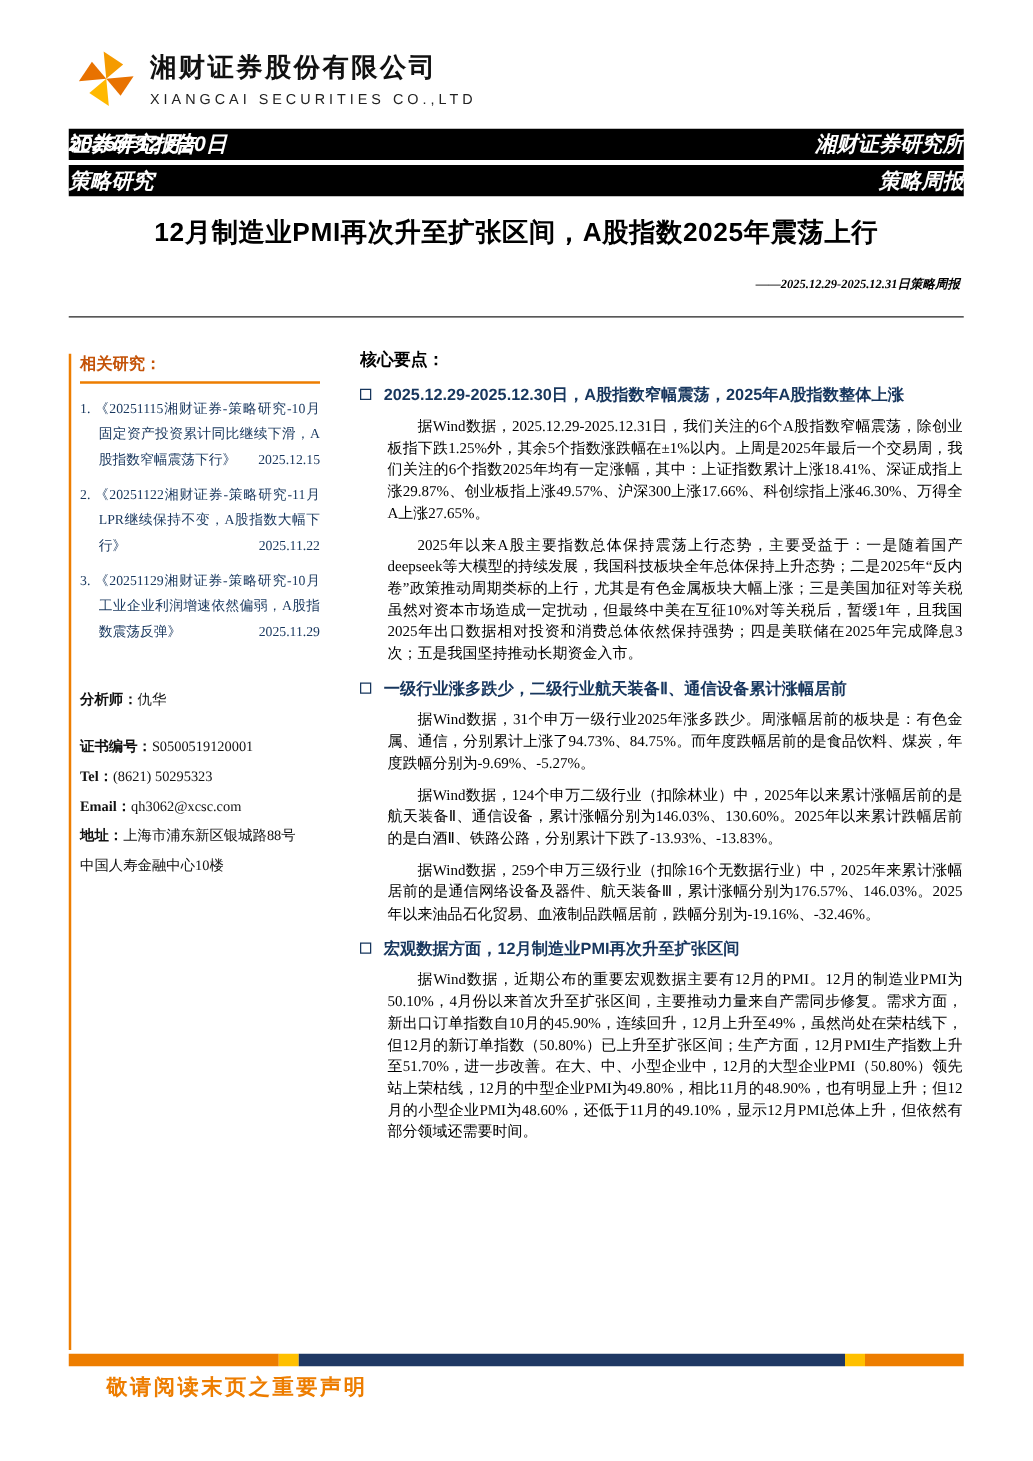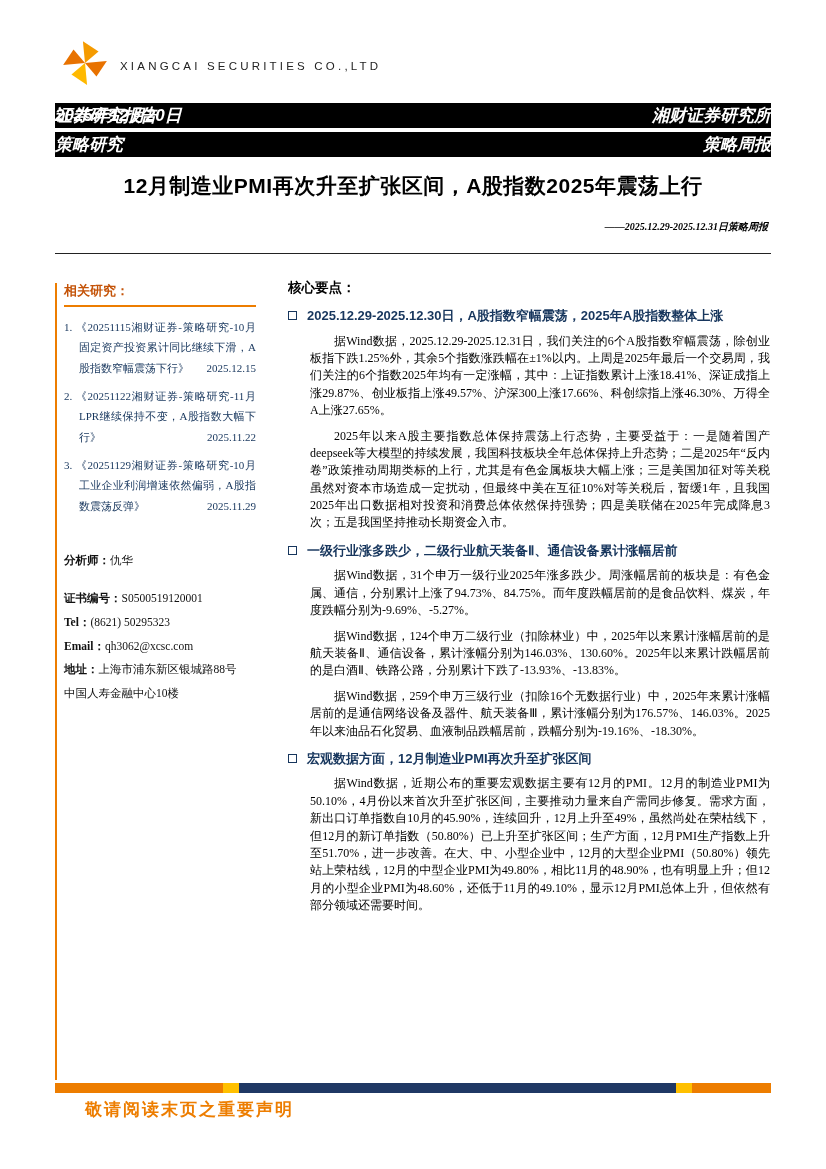--- a/index.html
+++ b/index.html
@@ -95,20 +95,21 @@
 <div class="page">
 
   <div class="logo-wrap">
     <svg class="logo-icon" viewBox="0 0 48 48" aria-hidden="true">
       <path d="M24 24 L22 3 L37 13 Z" fill="#F59B00"></path>
       <path d="M24 24 L45 22 L35 37 Z" fill="#E87200"></path>
       <path d="M24 24 L26 45 L11 35 Z" fill="#FFB900"></path>
       <path d="M24 24 L3 26 L13 11 Z" fill="#E87200"></path>
     </svg>
     <div>
+      <div class="company-cn">湘财证券股份有限公司</div>
       <div class="company-en">XIANGCAI SECURITIES CO.,LTD</div>
     </div>
   </div>
 
   <div class="hbar hbar1">
     <span class="l">证券研究报告</span>
     <span class="c">2025年12月20日</span>
     <span class="r">湘财证券研究所</span>
   </div>
   <div class="hbar hbar2">
@@ -174,21 +175,21 @@
     </div>
     <p class="para">据Wind数据，2025.12.29-2025.12.31日，我们关注的6个A股指数窄幅震荡，除创业板指下跌1.25%外，其余5个指数涨跌幅在±1%以内。上周是2025年最后一个交易周，我们关注的6个指数2025年均有一定涨幅，其中：上证指数累计上涨18.41%、深证成指上涨29.87%、创业板指上涨49.57%、沪深300上涨17.66%、科创综指上涨46.30%、万得全A上涨27.65%。</p>
     <p class="para">2025年以来A股主要指数总体保持震荡上行态势，主要受益于：一是随着国产deepseek等大模型的持续发展，我国科技板块全年总体保持上升态势；二是2025年“反内卷”政策推动周期类标的上行，尤其是有色金属板块大幅上涨；三是美国加征对等关税虽然对资本市场造成一定扰动，但最终中美在互征10%对等关税后，暂缓1年，且我国2025年出口数据相对投资和消费总体依然保持强势；四是美联储在2025年完成降息3次；五是我国坚持推动长期资金入市。</p>
 
     <div class="sec-heading">
       <span class="sq-bullet"></span>
       <span class="txt">一级行业涨多跌少，二级行业航天装备Ⅱ、通信设备累计涨幅居前</span>
     </div>
     <p class="para">据Wind数据，31个申万一级行业2025年涨多跌少。周涨幅居前的板块是：有色金属、通信，分别累计上涨了94.73%、84.75%。而年度跌幅居前的是食品饮料、煤炭，年度跌幅分别为-9.69%、-5.27%。</p>
     <p class="para">据Wind数据，124个申万二级行业（扣除林业）中，2025年以来累计涨幅居前的是航天装备Ⅱ、通信设备，累计涨幅分别为146.03%、130.60%。2025年以来累计跌幅居前的是白酒Ⅱ、铁路公路，分别累计下跌了-13.93%、-13.83%。</p>
-    <p class="para">据Wind数据，259个申万三级行业（扣除16个无数据行业）中，2025年来累计涨幅居前的是通信网络设备及器件、航天装备Ⅲ，累计涨幅分别为176.57%、146.03%。2025年以来油品石化贸易、血液制品跌幅居前，跌幅分别为-19.16%、-18.30%。</p>
+    <p class="para">据Wind数据，259个申万三级行业（扣除16个无数据行业）中，2025年来累计涨幅居前的是通信网络设备及器件、航天装备Ⅲ，累计涨幅分别为176.57%、146.03%。2025年以来油品石化贸易、血液制品跌幅居前，跌幅分别为-19.16%、-32.46%。</p>
 
     <div class="sec-heading">
       <span class="sq-bullet"></span>
       <span class="txt">宏观数据方面，12月制造业PMI再次升至扩张区间</span>
     </div>
     <p class="para">据Wind数据，近期公布的重要宏观数据主要有12月的PMI。12月的制造业PMI为50.10%，4月份以来首次升至扩张区间，主要推动力量来自产需同步修复。需求方面，新出口订单指数自10月的45.90%，连续回升，12月上升至49%，虽然尚处在荣枯线下，但12月的新订单指数（50.80%）已上升至扩张区间；生产方面，12月PMI生产指数上升至51.70%，进一步改善。在大、中、小型企业中，12月的大型企业PMI（50.80%）领先站上荣枯线，12月的中型企业PMI为49.80%，相比11月的48.90%，也有明显上升；但12月的小型企业PMI为48.60%，还低于11月的49.10%，显示12月PMI总体上升，但依然有部分领域还需要时间。</p>
   </div>
 
   <div class="footer-bar">
     <div class="seg seg-o1"></div>

